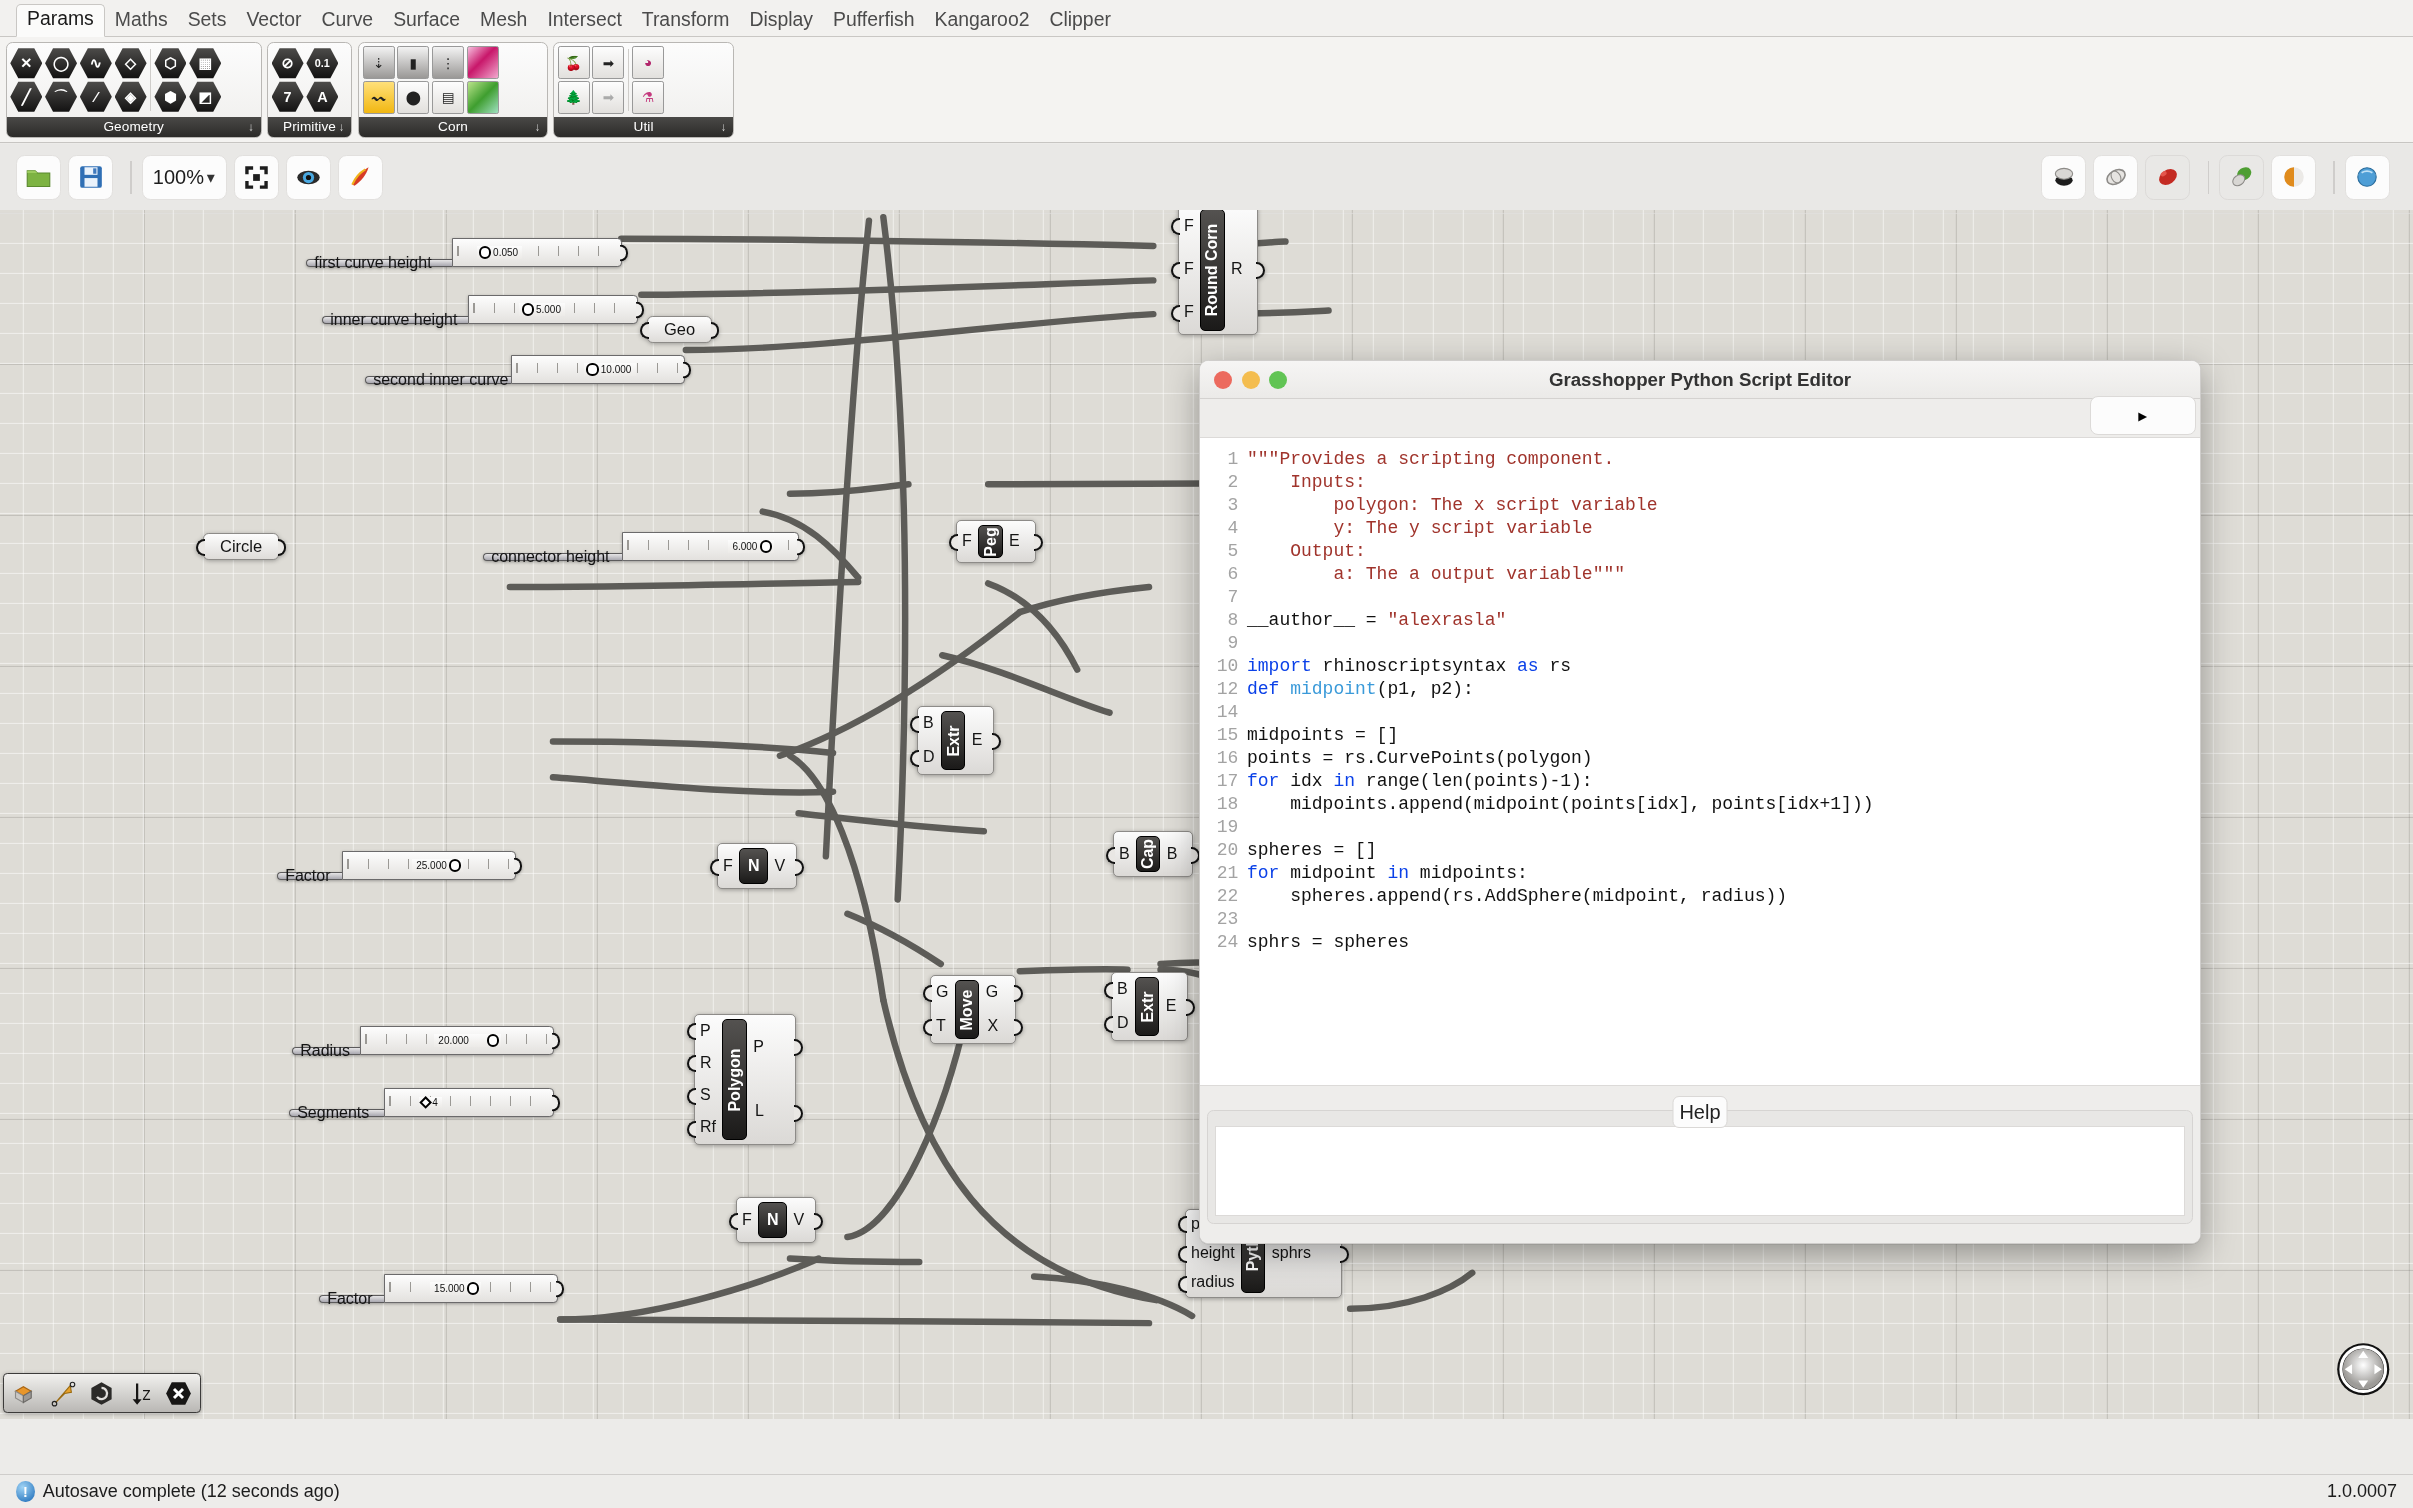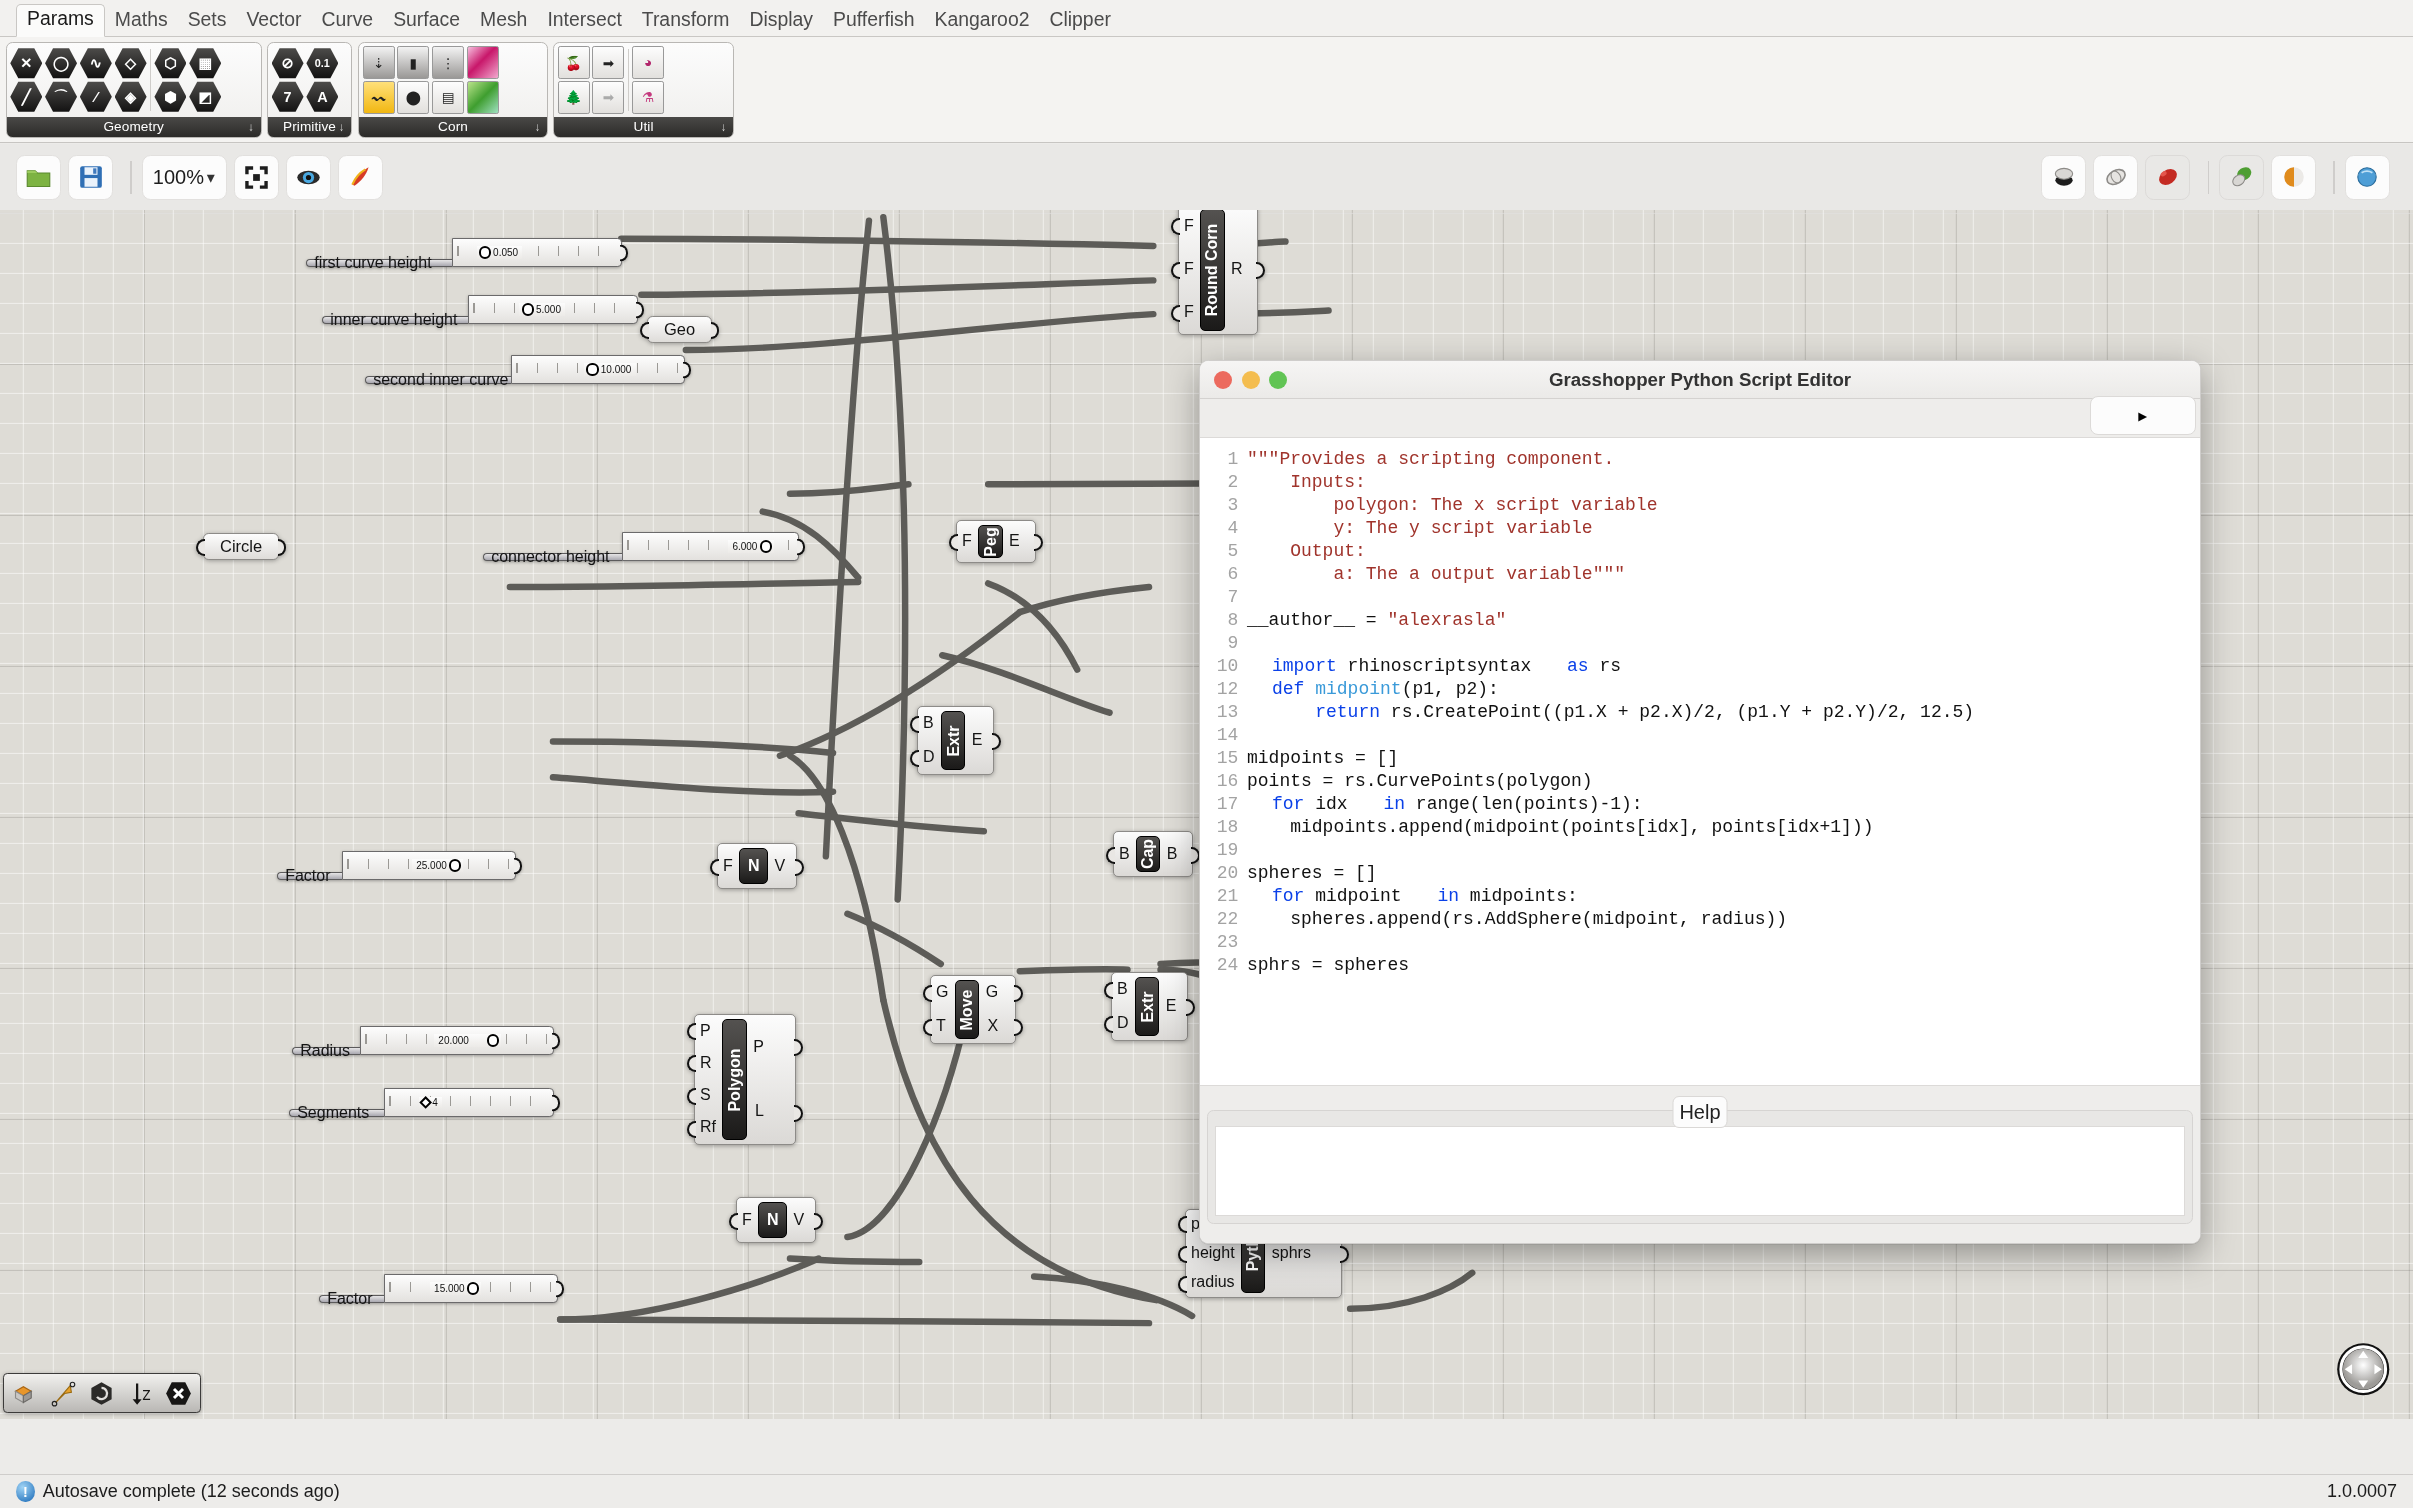--- a/index.html
+++ b/index.html
@@ -229,21 +229,21 @@
   }
   #code{
     position:absolute; left:0; right:0; top:77px; bottom:158px;
     background:#ffffff; overflow:hidden;
     font-family:"Liberation Mono", monospace; font-size:18px; line-height:23px;
     padding-top:10px;
   }
   .cl{ display:flex; white-space:pre; height:23px; }
   .ln{ width:47px; text-align:right; color:#a3a3a3; padding-right:8.6px; flex:none; }
   .ct{ color:#111; }
-  .kw{ color:#0b41e8;margin-left:25px; }
+  .kw{ color:#0b41e8; }
   .fn{ color:#3a9ad9; }
   .st{ color:#a0342c; }
   #pyBottom{
     position:absolute; left:0; right:0; bottom:0; height:158px;
     background:#eeedeb; border-top:0.7px solid #dcdad8;
   }
   #helpBtn{
     position:absolute; left:50%; transform:translateX(-50%); top:10px;
     width:55px;height:32px; background:#fcfcfc; border:0.7px solid #dad8d6;
     border-radius:6.5px; display:flex;align-items:center;justify-content:center;
@@ -818,21 +818,20 @@
         <div class="cl"><span class="ln">2</span><span><span class="st">    Inputs:</span></span></div>
         <div class="cl"><span class="ln">3</span><span><span class="st">        polygon: The x script variable</span></span></div>
         <div class="cl"><span class="ln">4</span><span><span class="st">        y: The y script variable</span></span></div>
         <div class="cl"><span class="ln">5</span><span><span class="st">    Output:</span></span></div>
         <div class="cl"><span class="ln">6</span><span><span class="st">        a: The a output variable"""</span></span></div>
         <div class="cl"><span class="ln">7</span><span></span></div>
         <div class="cl"><span class="ln">8</span><span><span class="ct">__author__ = </span><span class="st">"alexrasla"</span></span></div>
         <div class="cl"><span class="ln">9</span><span></span></div>
         <div class="cl"><span class="ln">10</span><span><span class="kw">import</span><span class="ct"> rhinoscriptsyntax </span><span class="kw">as</span><span class="ct"> rs</span></span></div>
         <div class="cl"><span class="ln">12</span><span><span class="kw">def </span><span class="fn">midpoint</span><span class="ct">(p1, p2):</span></span></div>
-        <div class="cl"><span class="ln">13</span><span><span class="kw">    return</span><span class="ct"> rs.CreatePoint((p1.X + p2.X)/2, (p1.Y + p2.Y)/2, 12.5)</span></span></div>
         <div class="cl"><span class="ln">14</span><span></span></div>
         <div class="cl"><span class="ln">15</span><span><span class="ct">midpoints = []</span></span></div>
         <div class="cl"><span class="ln">16</span><span><span class="ct">points = rs.CurvePoints(polygon)</span></span></div>
         <div class="cl"><span class="ln">17</span><span><span class="kw">for</span><span class="ct"> idx </span><span class="kw">in</span><span class="ct"> range(len(points)-1):</span></span></div>
         <div class="cl"><span class="ln">18</span><span><span class="ct">    midpoints.append(midpoint(points[idx], points[idx+1]))</span></span></div>
         <div class="cl"><span class="ln">19</span><span></span></div>
         <div class="cl"><span class="ln">20</span><span><span class="ct">spheres = []</span></span></div>
         <div class="cl"><span class="ln">21</span><span><span class="kw">for</span><span class="ct"> midpoint </span><span class="kw">in</span><span class="ct"> midpoints:</span></span></div>
         <div class="cl"><span class="ln">22</span><span><span class="ct">    spheres.append(rs.AddSphere(midpoint, radius))</span></span></div>
         <div class="cl"><span class="ln">23</span><span></span></div>

